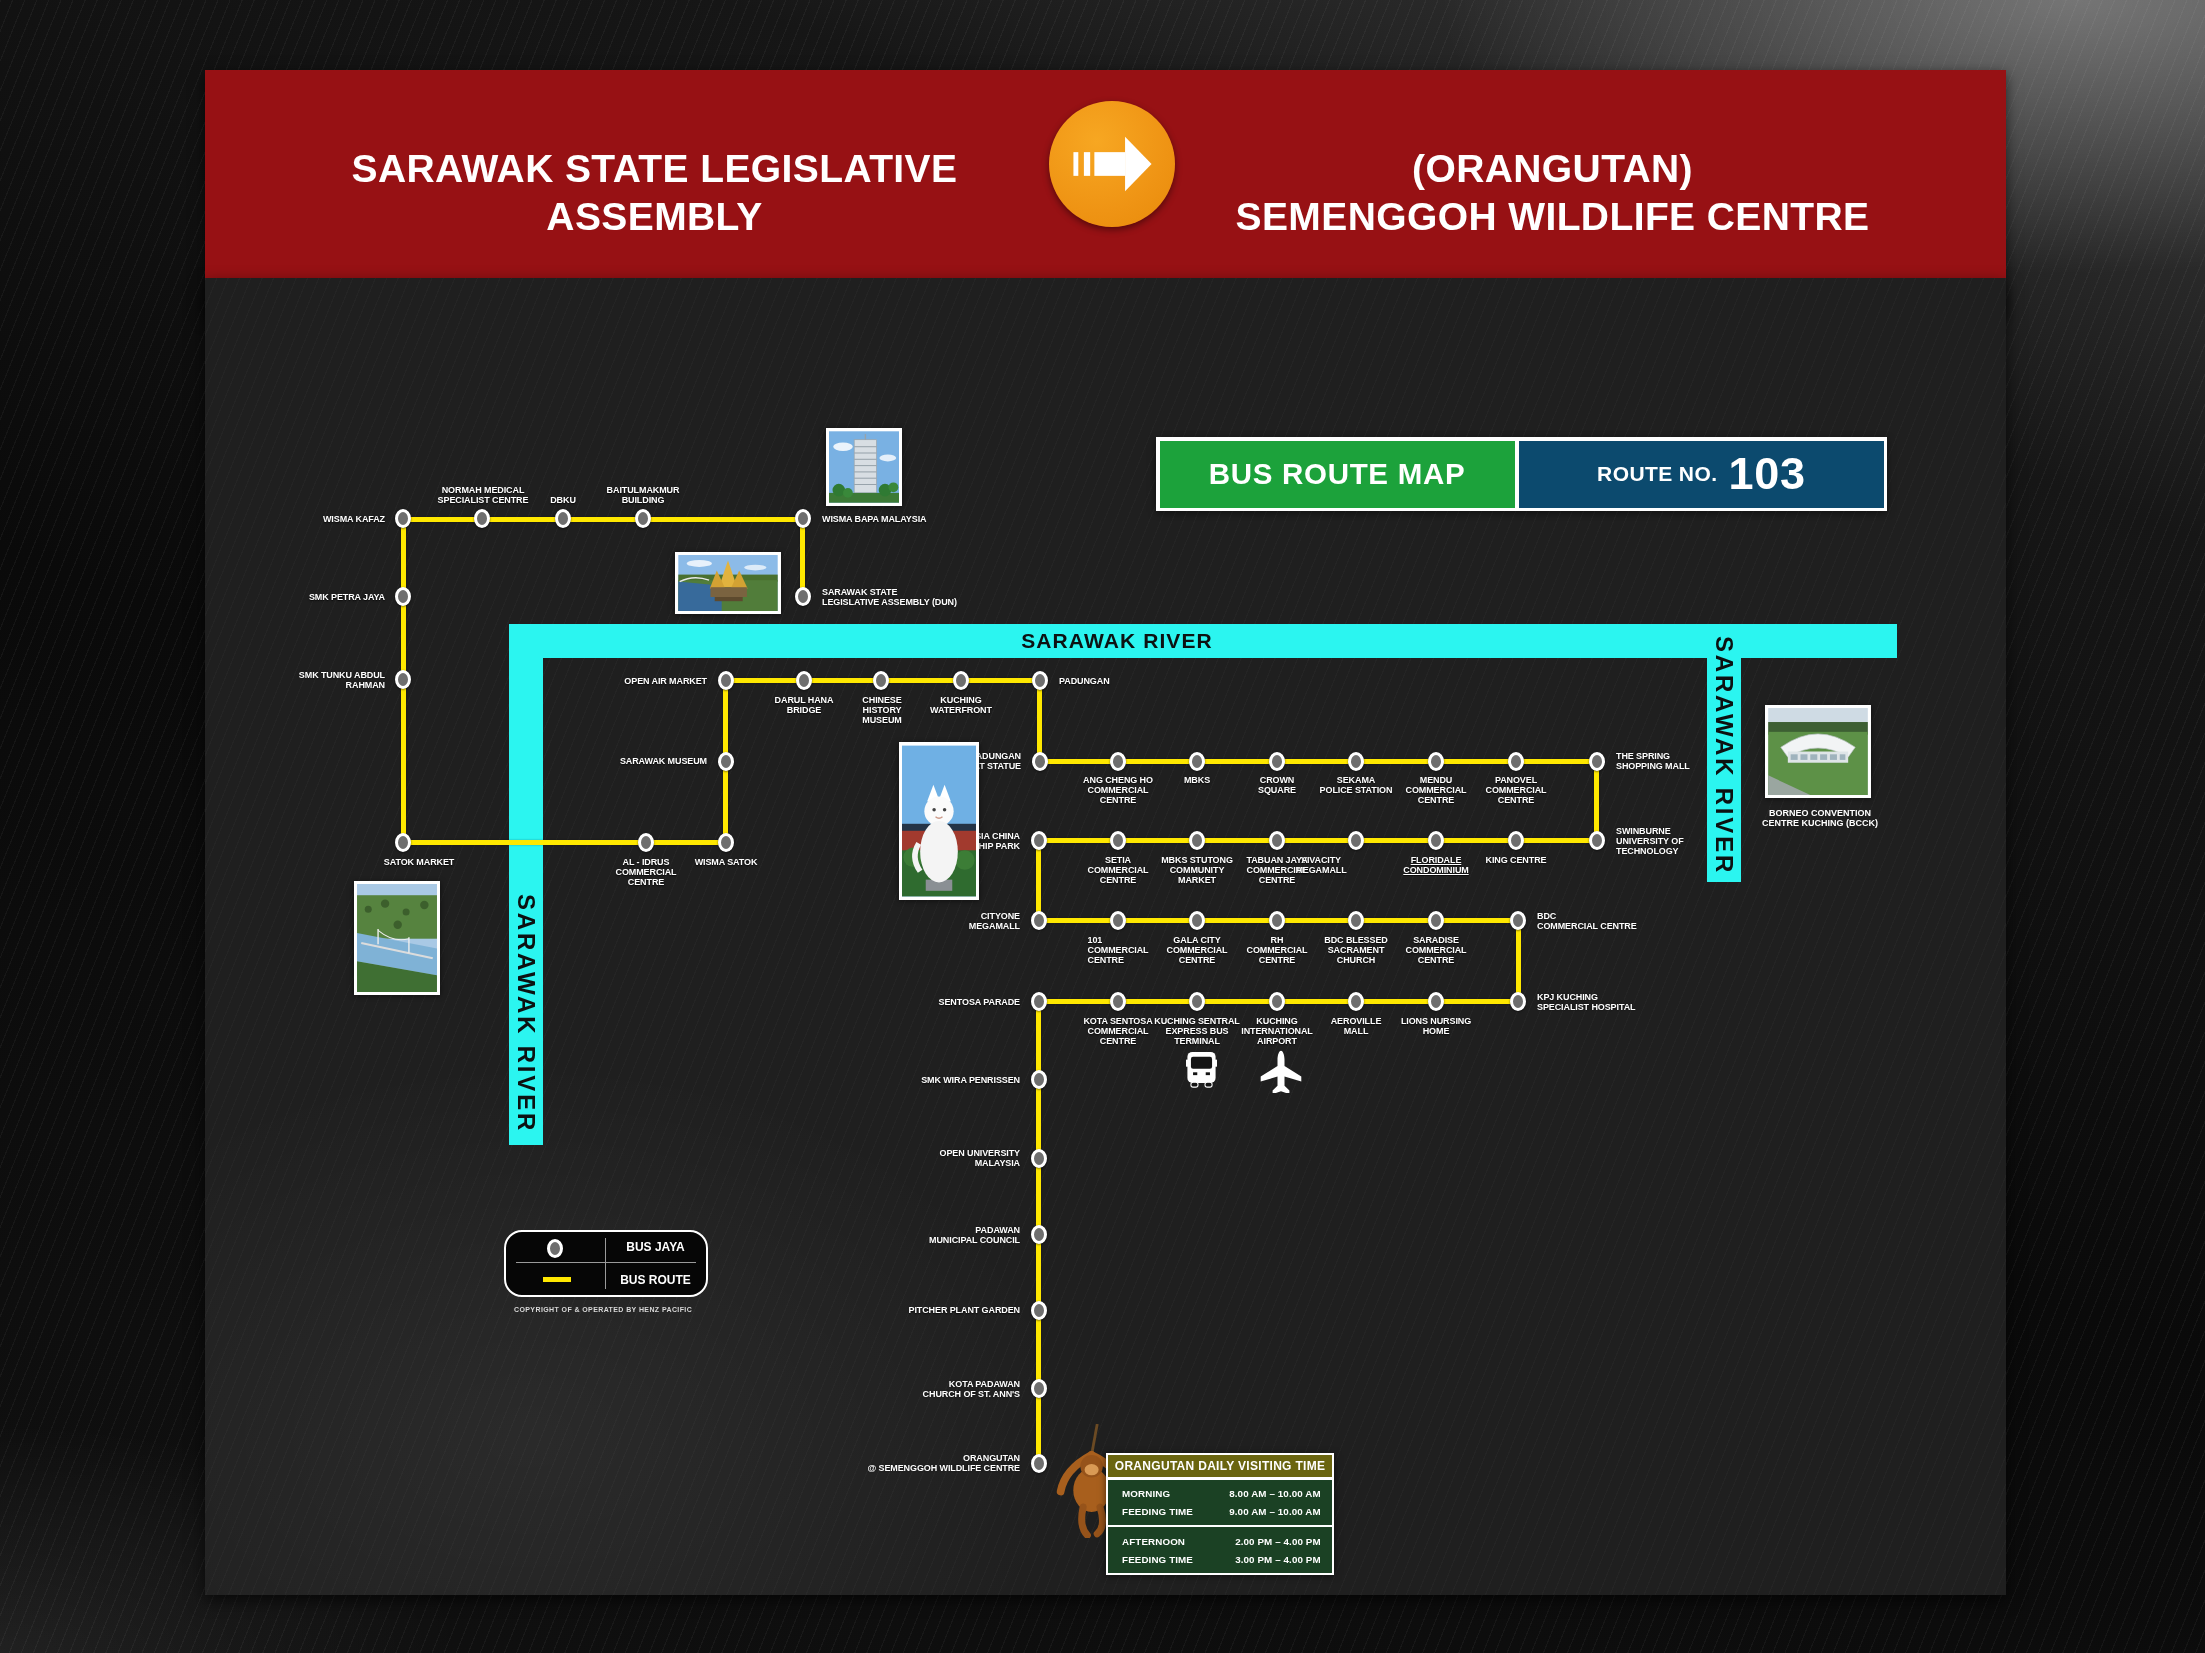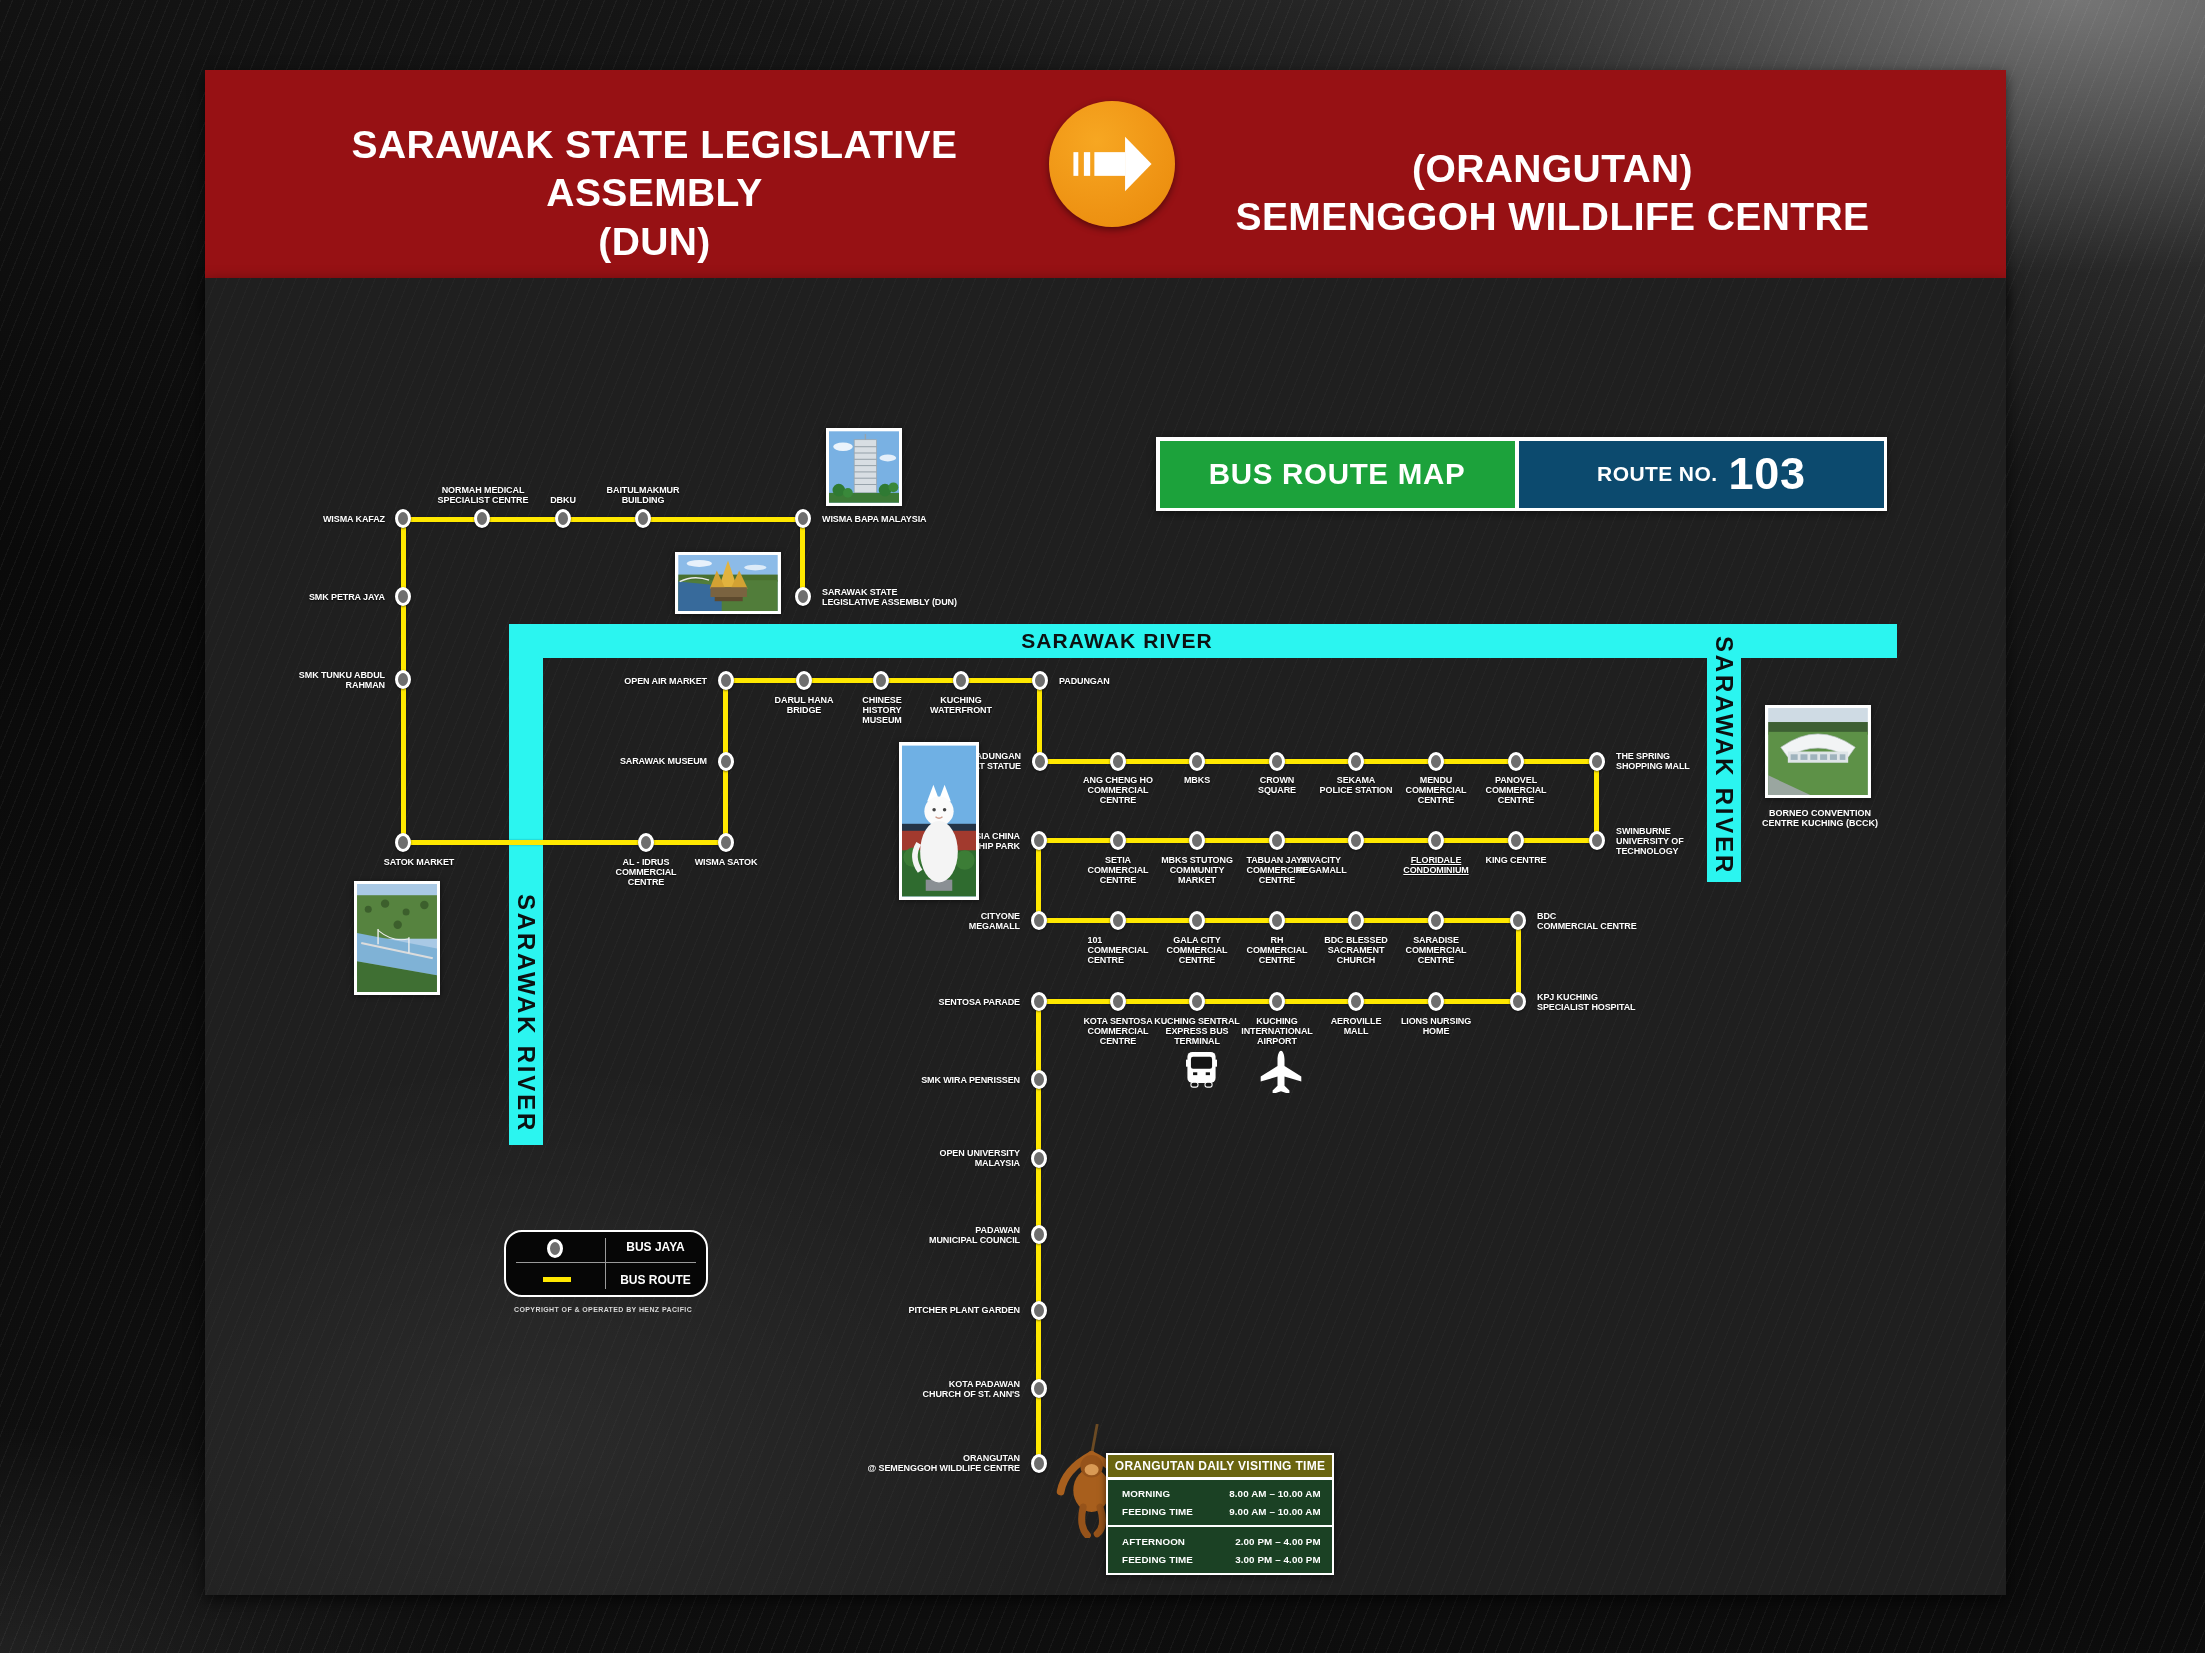--- a/index.html
+++ b/index.html
@@ -78,21 +78,20 @@
 </style>
 </head>
 <body>
 
 <div class="stage">
   <div class="corner-light"></div>
 
   <div class="banner">
     <div class="b-title b-left">
       <div>SARAWAK STATE LEGISLATIVE ASSEMBLY</div>
-      <div>(DUN)</div>
     </div>
     <div class="transfer">
       <svg width="79" height="60" viewBox="0 0 112 86">
         <rect x="0" y="26" width="7" height="34" fill="#fff"></rect>
         <rect x="15" y="26" width="9" height="34" fill="#fff"></rect>
         <rect x="30" y="26" width="44" height="34" fill="#fff"></rect>
         <polygon points="74,4 74,82 112,43" fill="#fff"></polygon>
       </svg>
     </div>
     <div class="b-title b-right">

